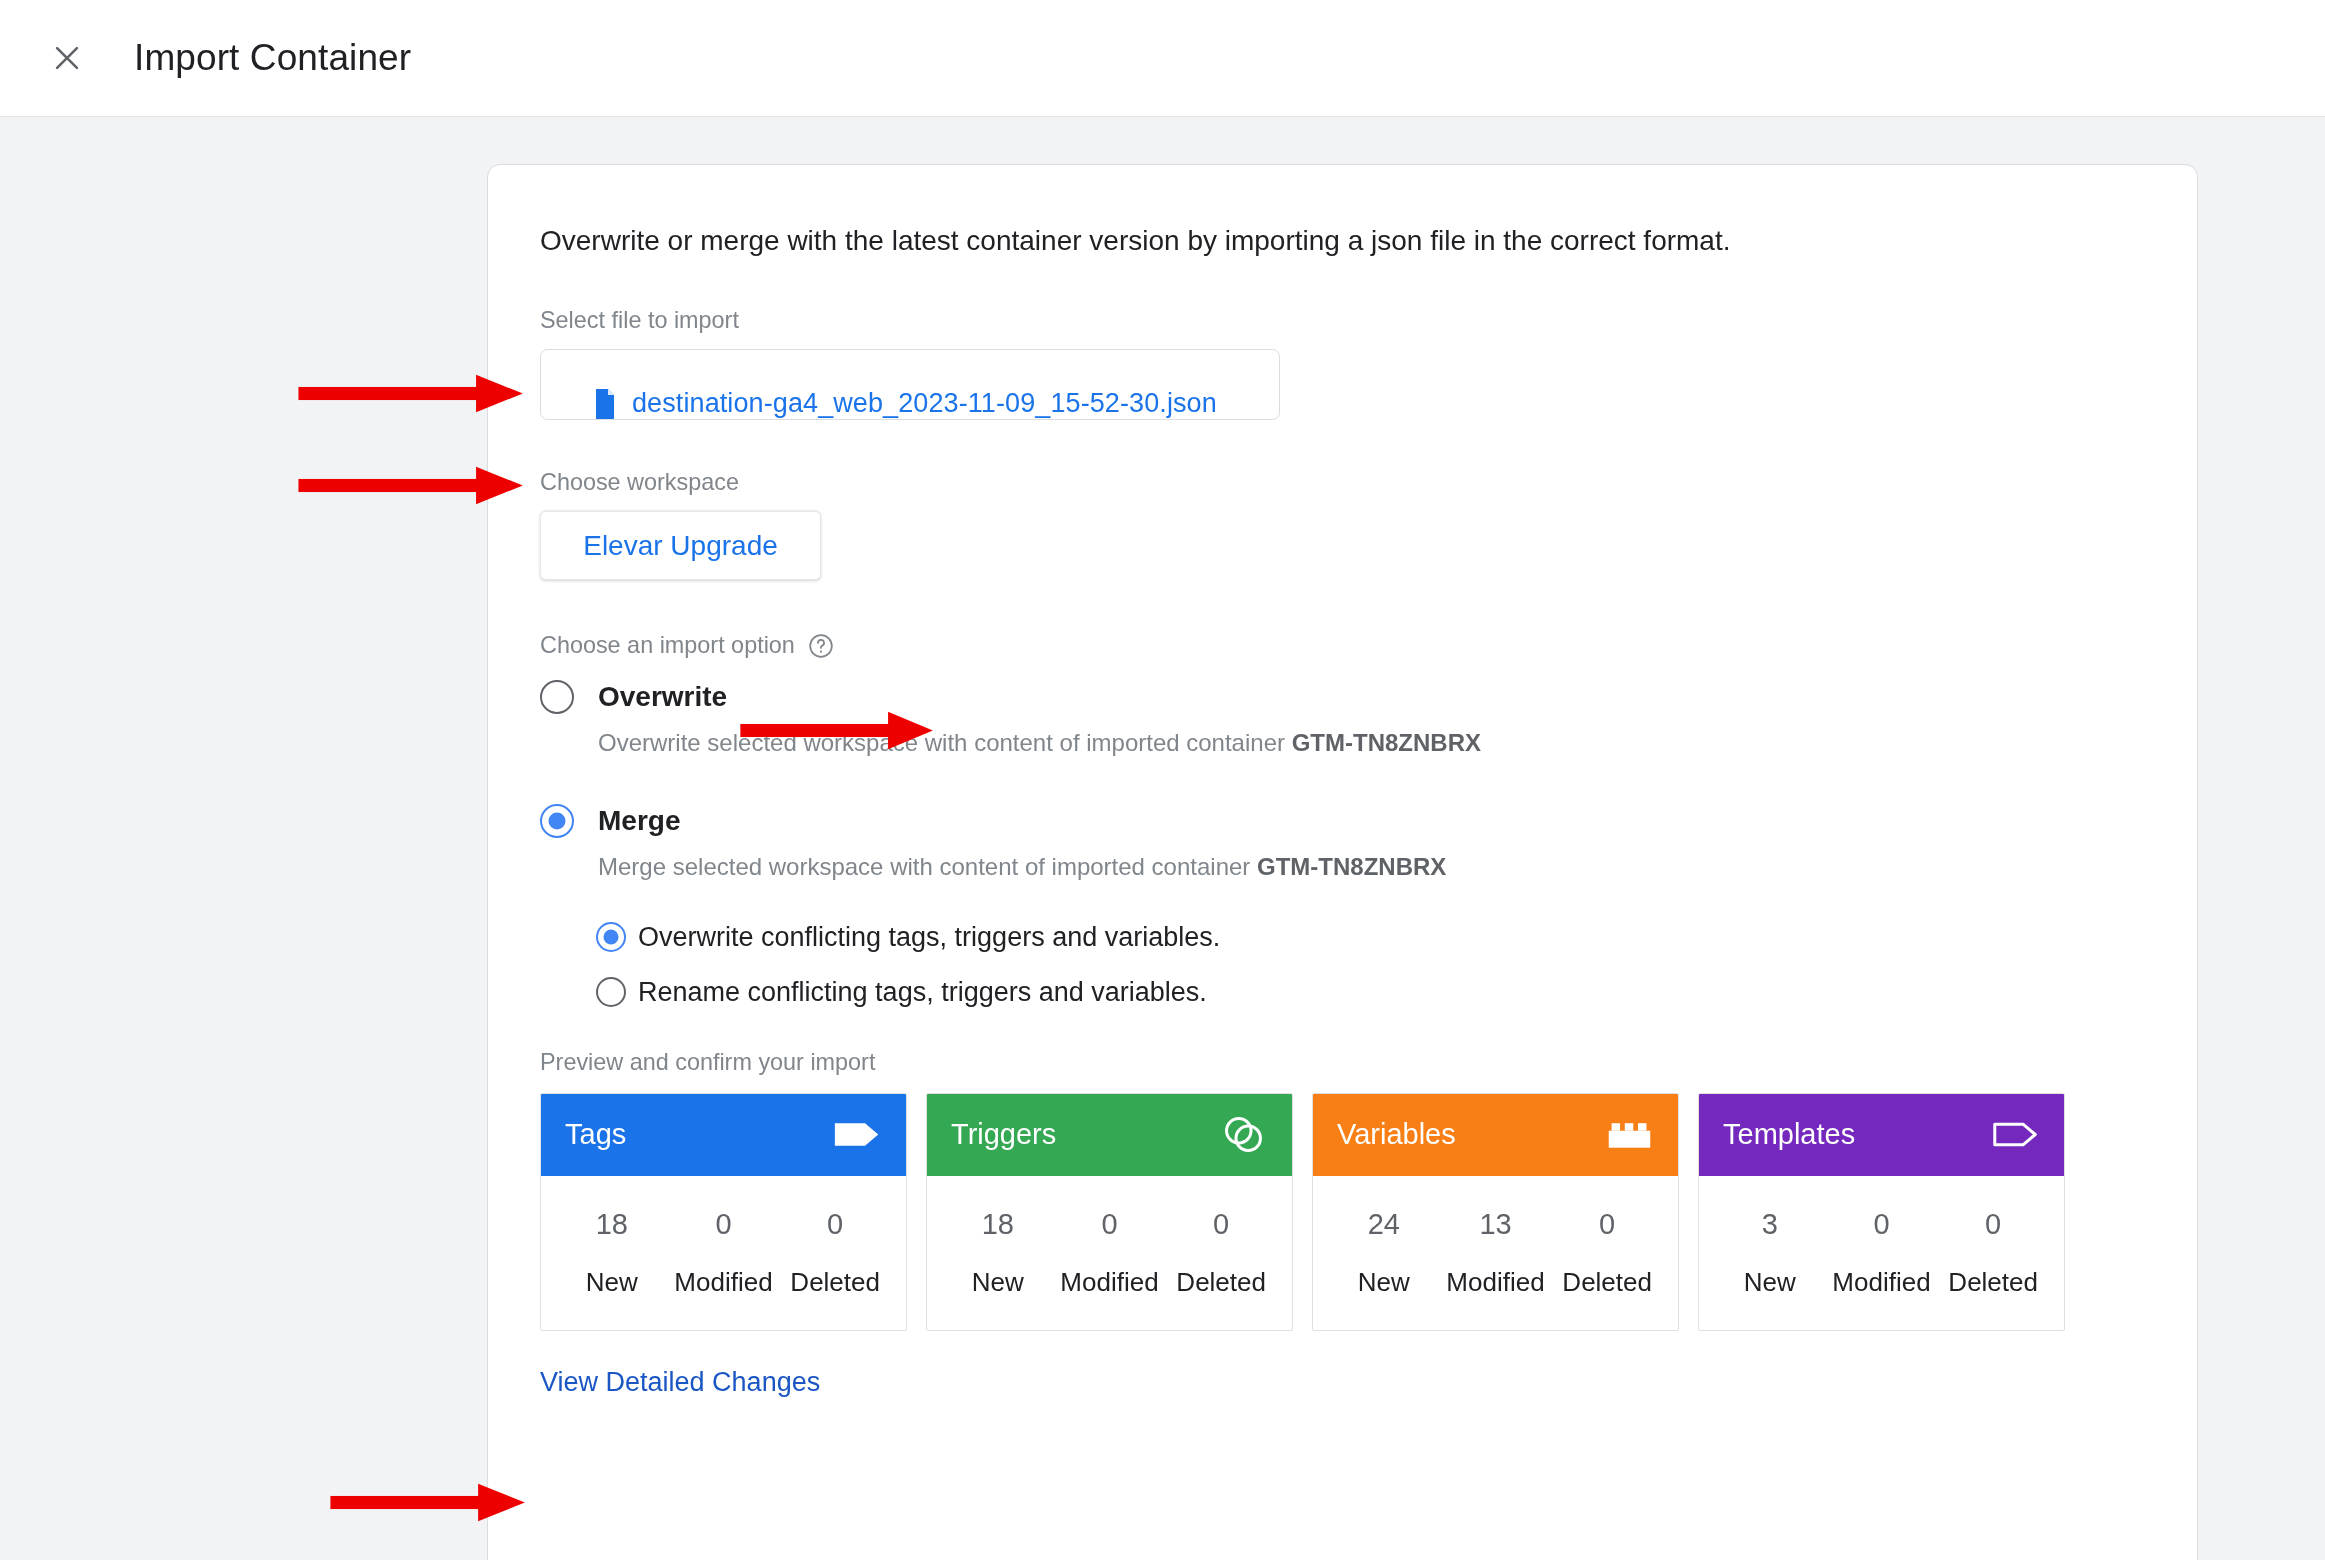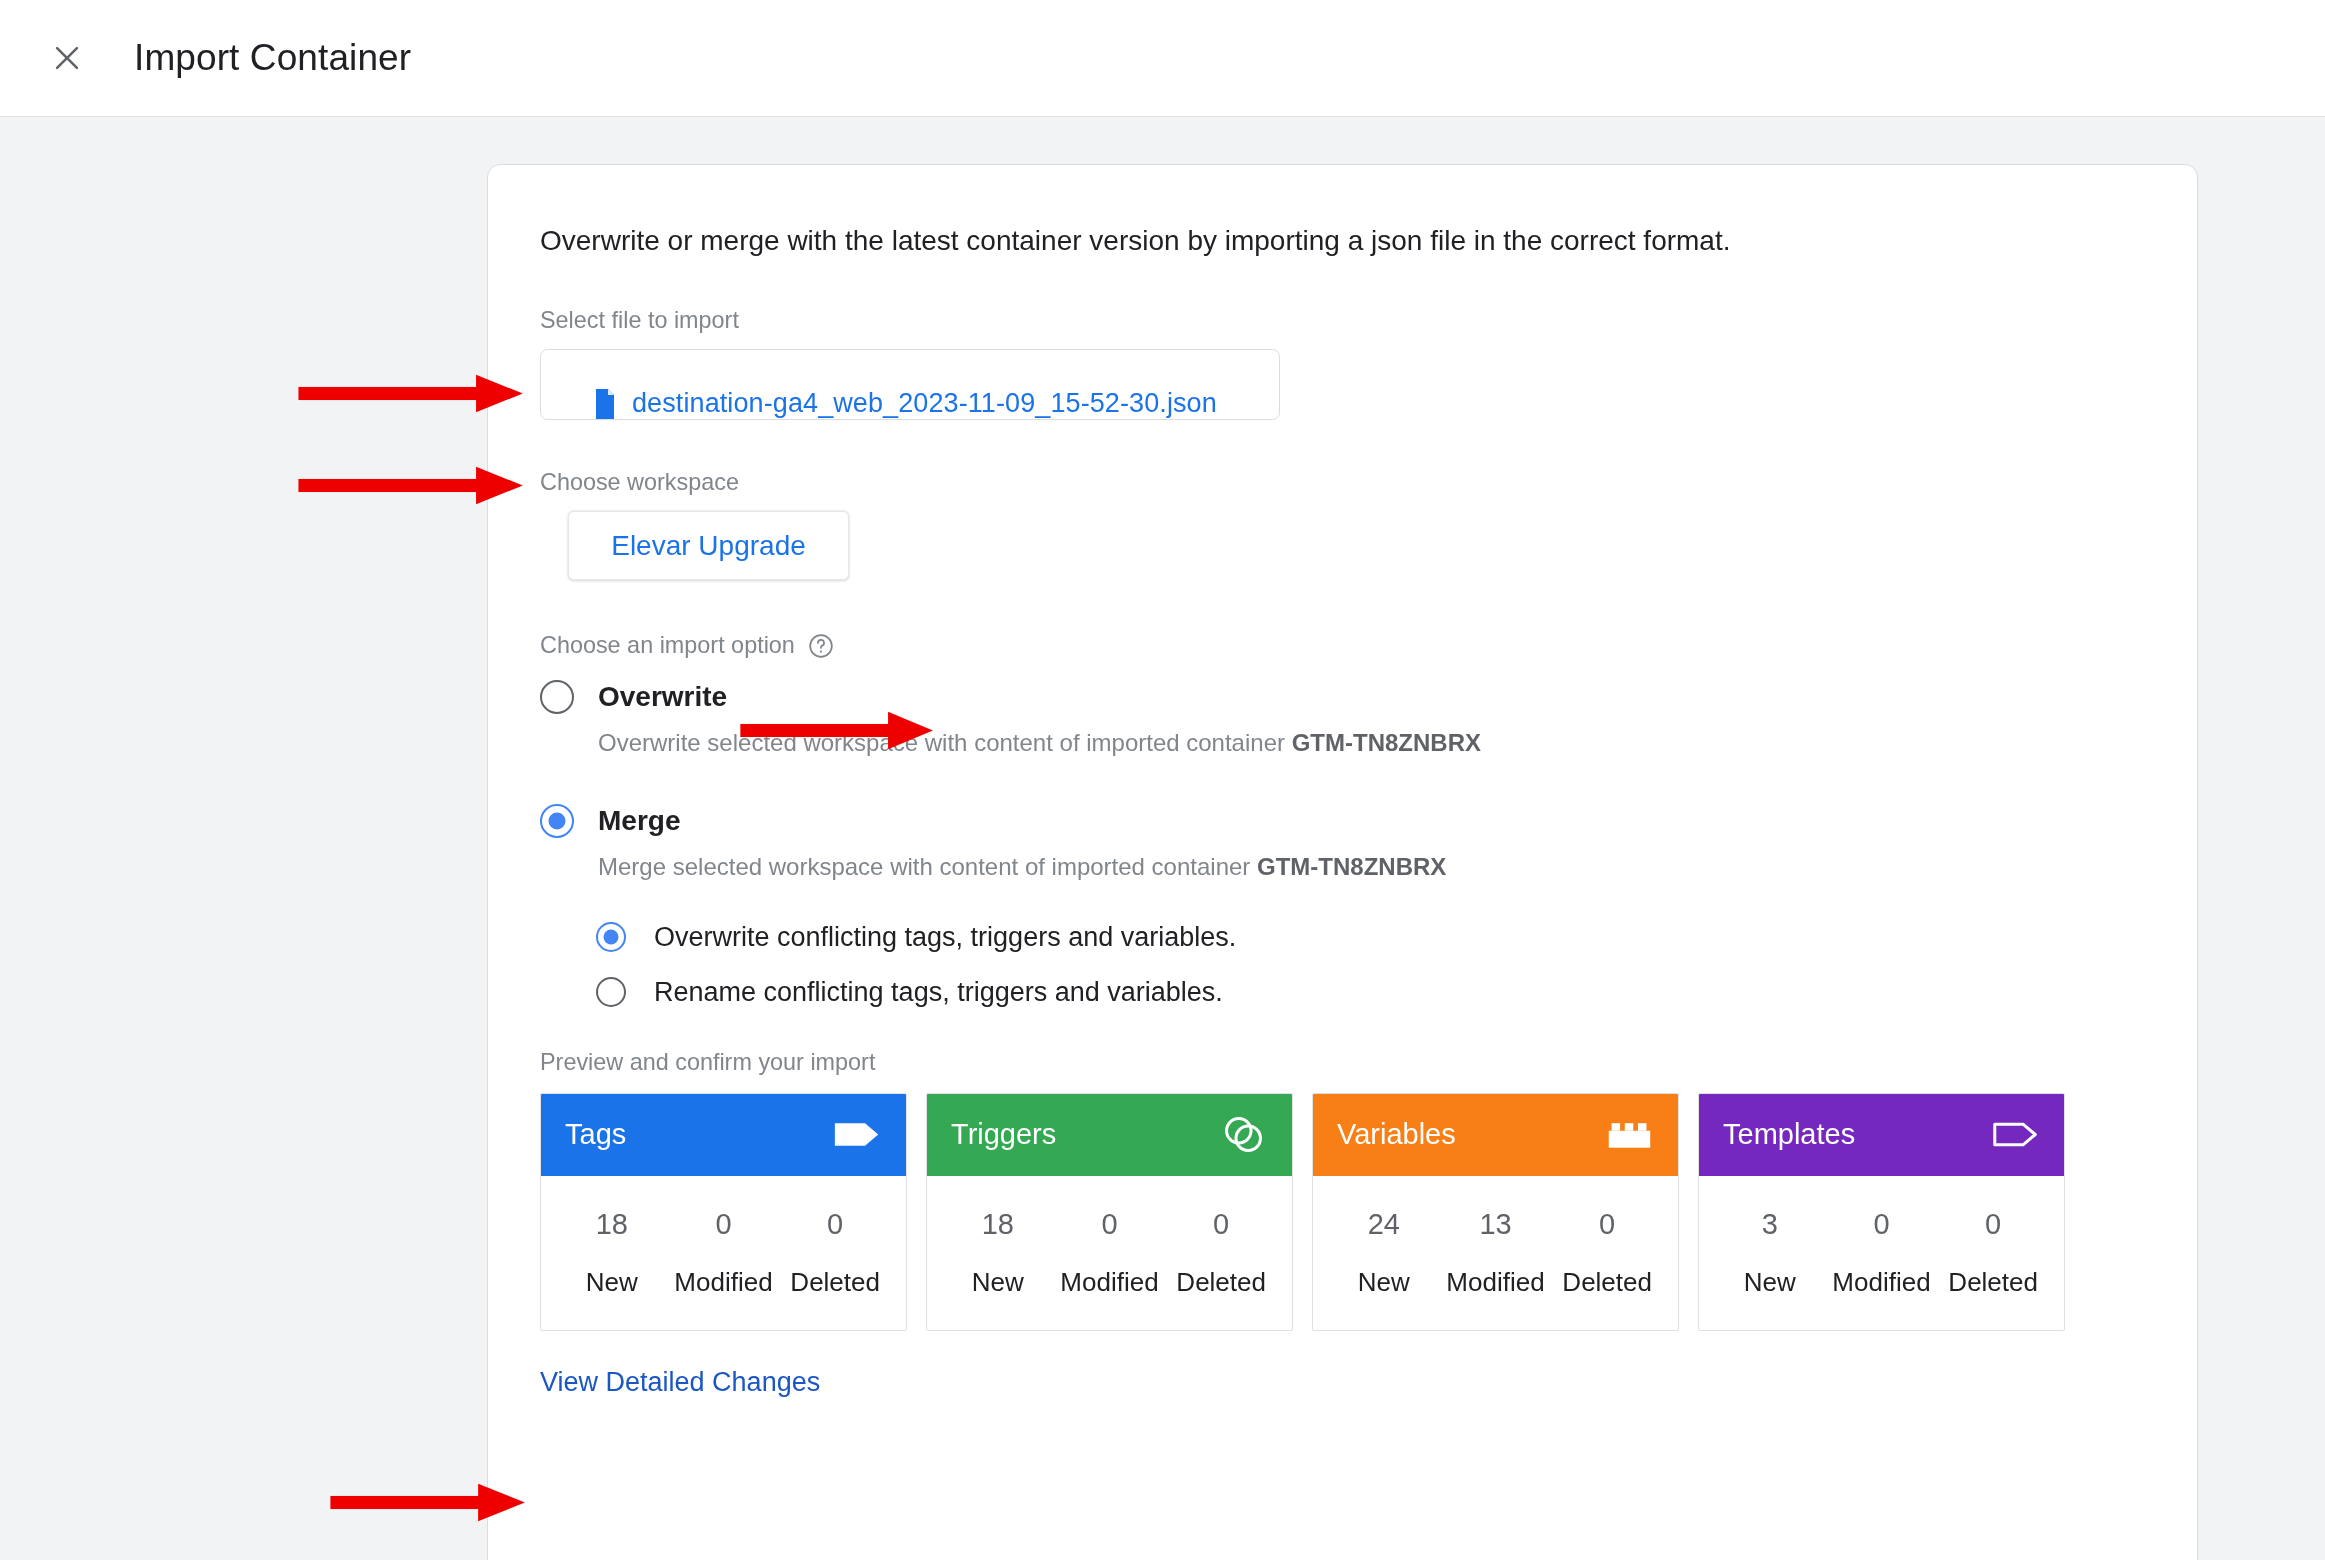--- a/index.html
+++ b/index.html
@@ -76,21 +76,20 @@
   
   .ws-box {
     display: inline-flex; align-items: center; justify-content: center;
     min-width: 281px; height: 69px;
     padding: 3px 32px;
     background: #ffffff;
     border: 0.9px solid #e4e6e8;
     border-radius: 5.6px;
     box-shadow: 0 0.9px 2.8px rgba(60,64,67,.22);
     cursor: pointer;
-    margin-left: 28px;
   }
   .ws-label { font-size: 28px; color: #1a73e8; font-weight: 500; }
 
   .gap-2 { height: 52px; }
 
   .opt-head { display: flex; align-items: center; gap: 13px; margin-bottom: 20.6px; }
   .opt-head-label { font-size: 23.4px; color: #80868b; }
   .help-icon { width: 26px; height: 26px; display:flex; cursor: pointer; }
   .help-icon svg { width: 26px; height: 26px; }
 
@@ -110,21 +109,21 @@
   .radio.sm { width: 30px; height: 30px; border-width: 2.8px; }
   .radio.sm.checked::after { width: 15px; height: 15px; }
 
   .radio-title { font-size: 28px; font-weight: 700; color: #202124; }
   .radio-desc {
     font-size: 24px; color: #80868b; margin-left: 58px; margin-top: 15px;
   }
   .radio-desc b { color: #5f6368; font-weight: 700; }
 
   .sub-opts { margin-left: 56px; margin-top: 41px; }
-  .sub-row { display: flex; align-items: center; gap: 28px; margin-bottom: 24px; }
+  .sub-row { display: flex; align-items: center; gap: 12px; margin-bottom: 24px; }
   .sub-label { font-size: 27px; color: #202124; }
 
   
   .preview-label { font-size: 23.4px; color: #80868b; margin-top: 41px; margin-bottom: 17px; }
   .cards { display: flex; gap: 19px; }
   .pcard {
     width: 367px;
     border: 0.9px solid #e0e0e0;
     border-radius: 1.9px;
     background: #fff;

